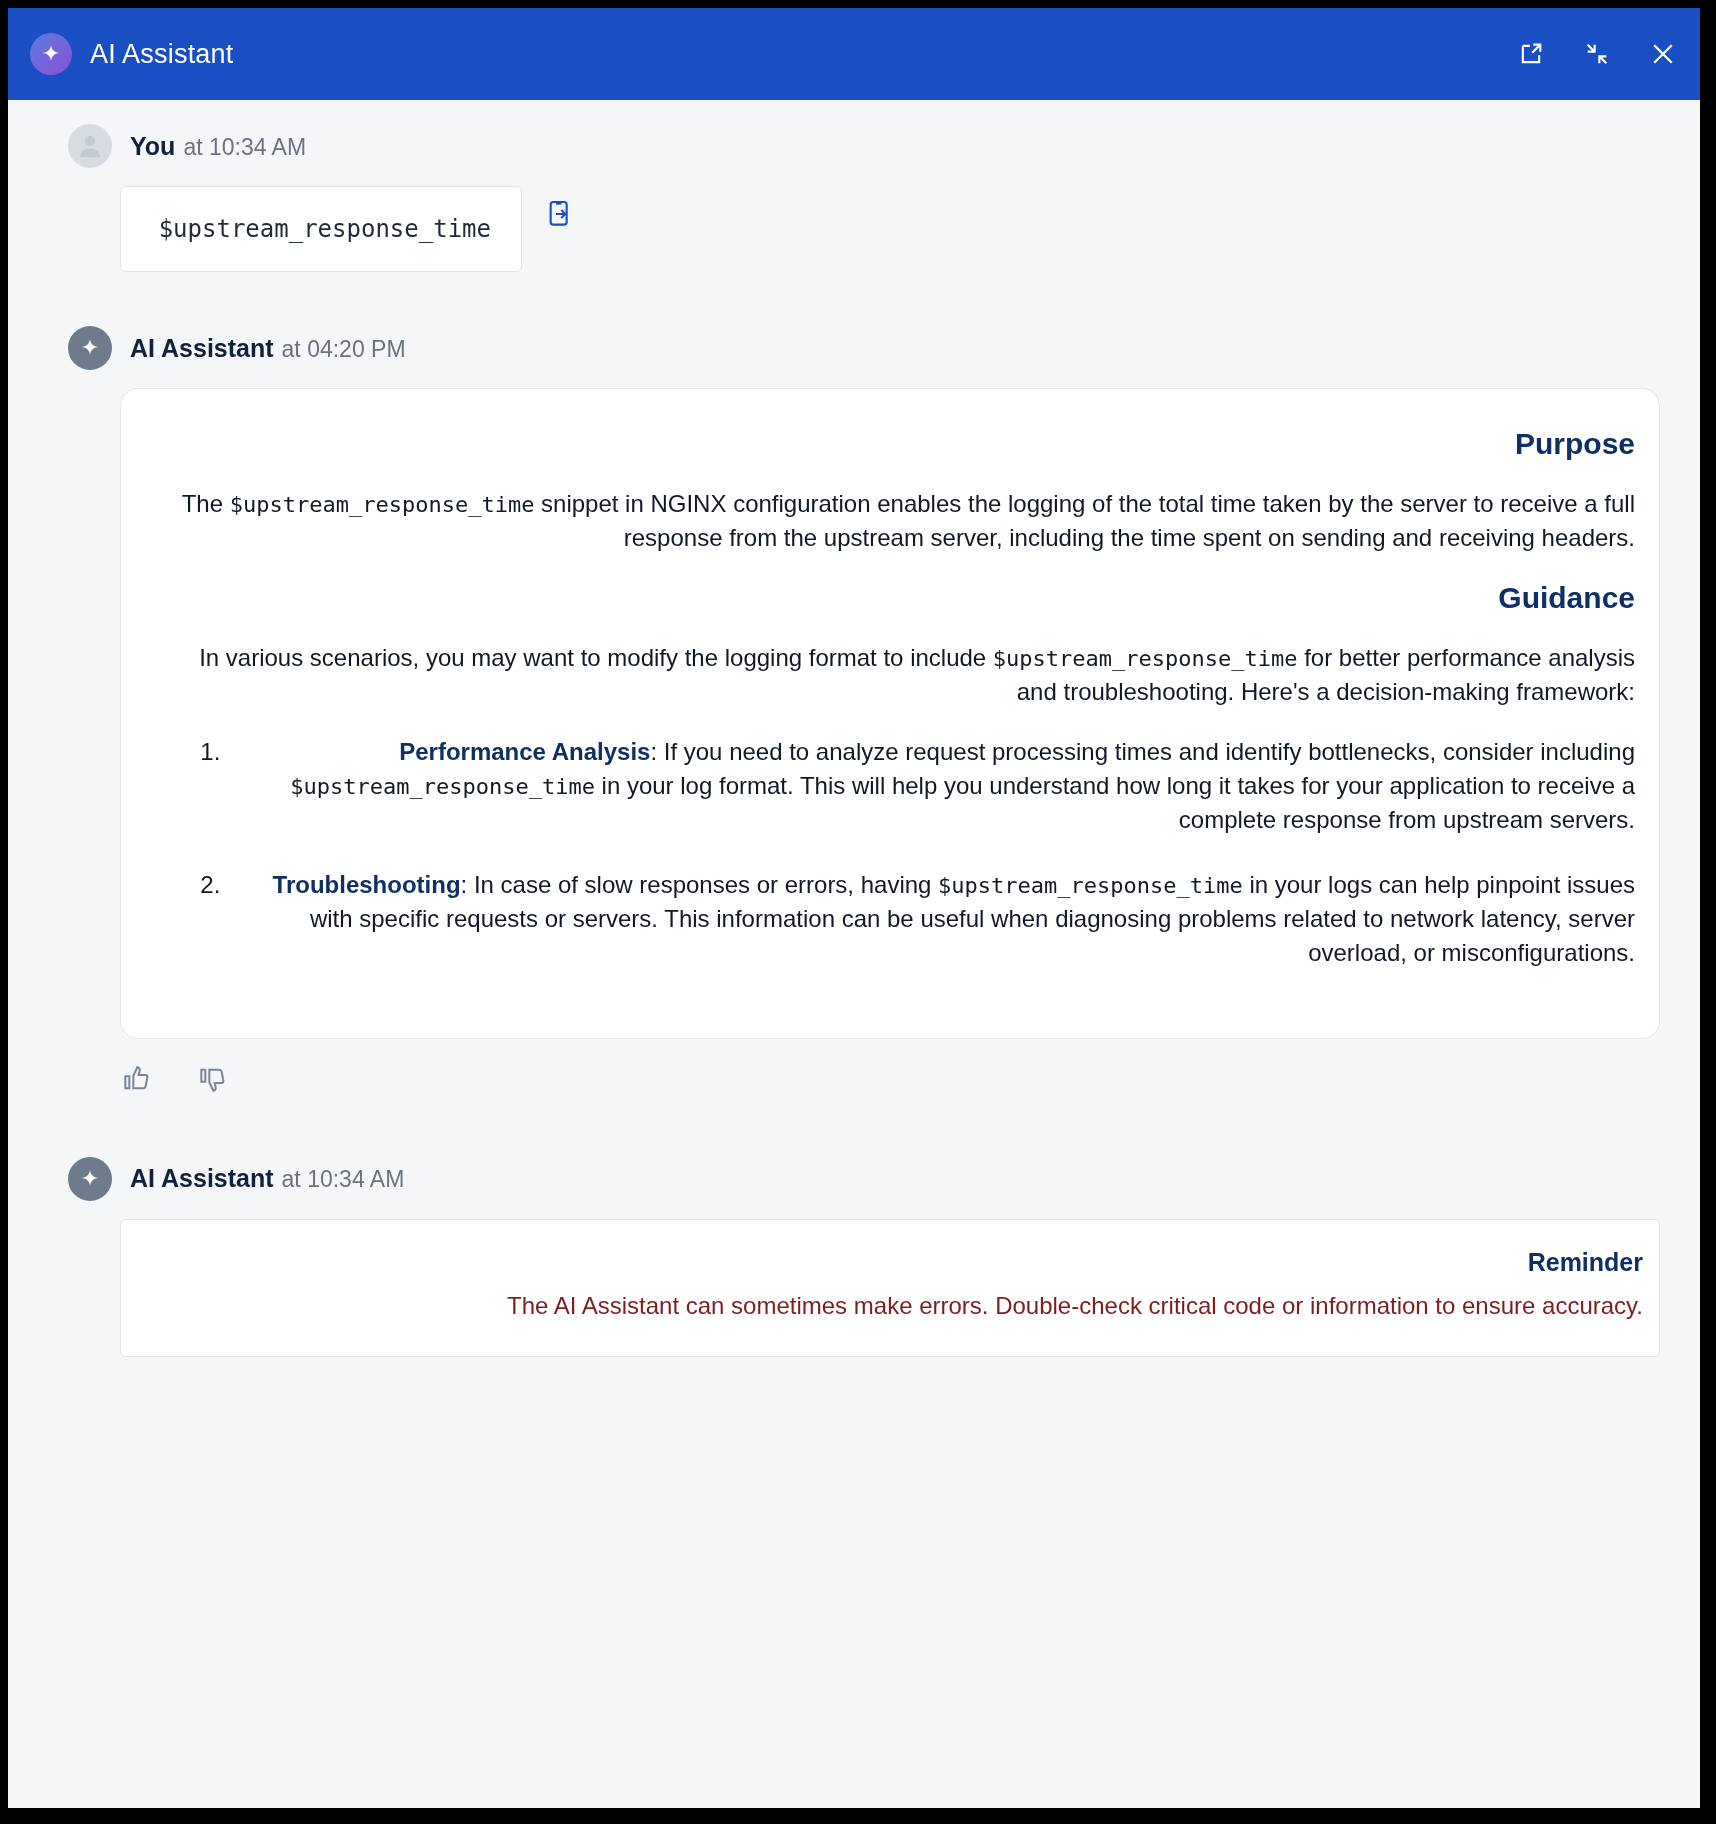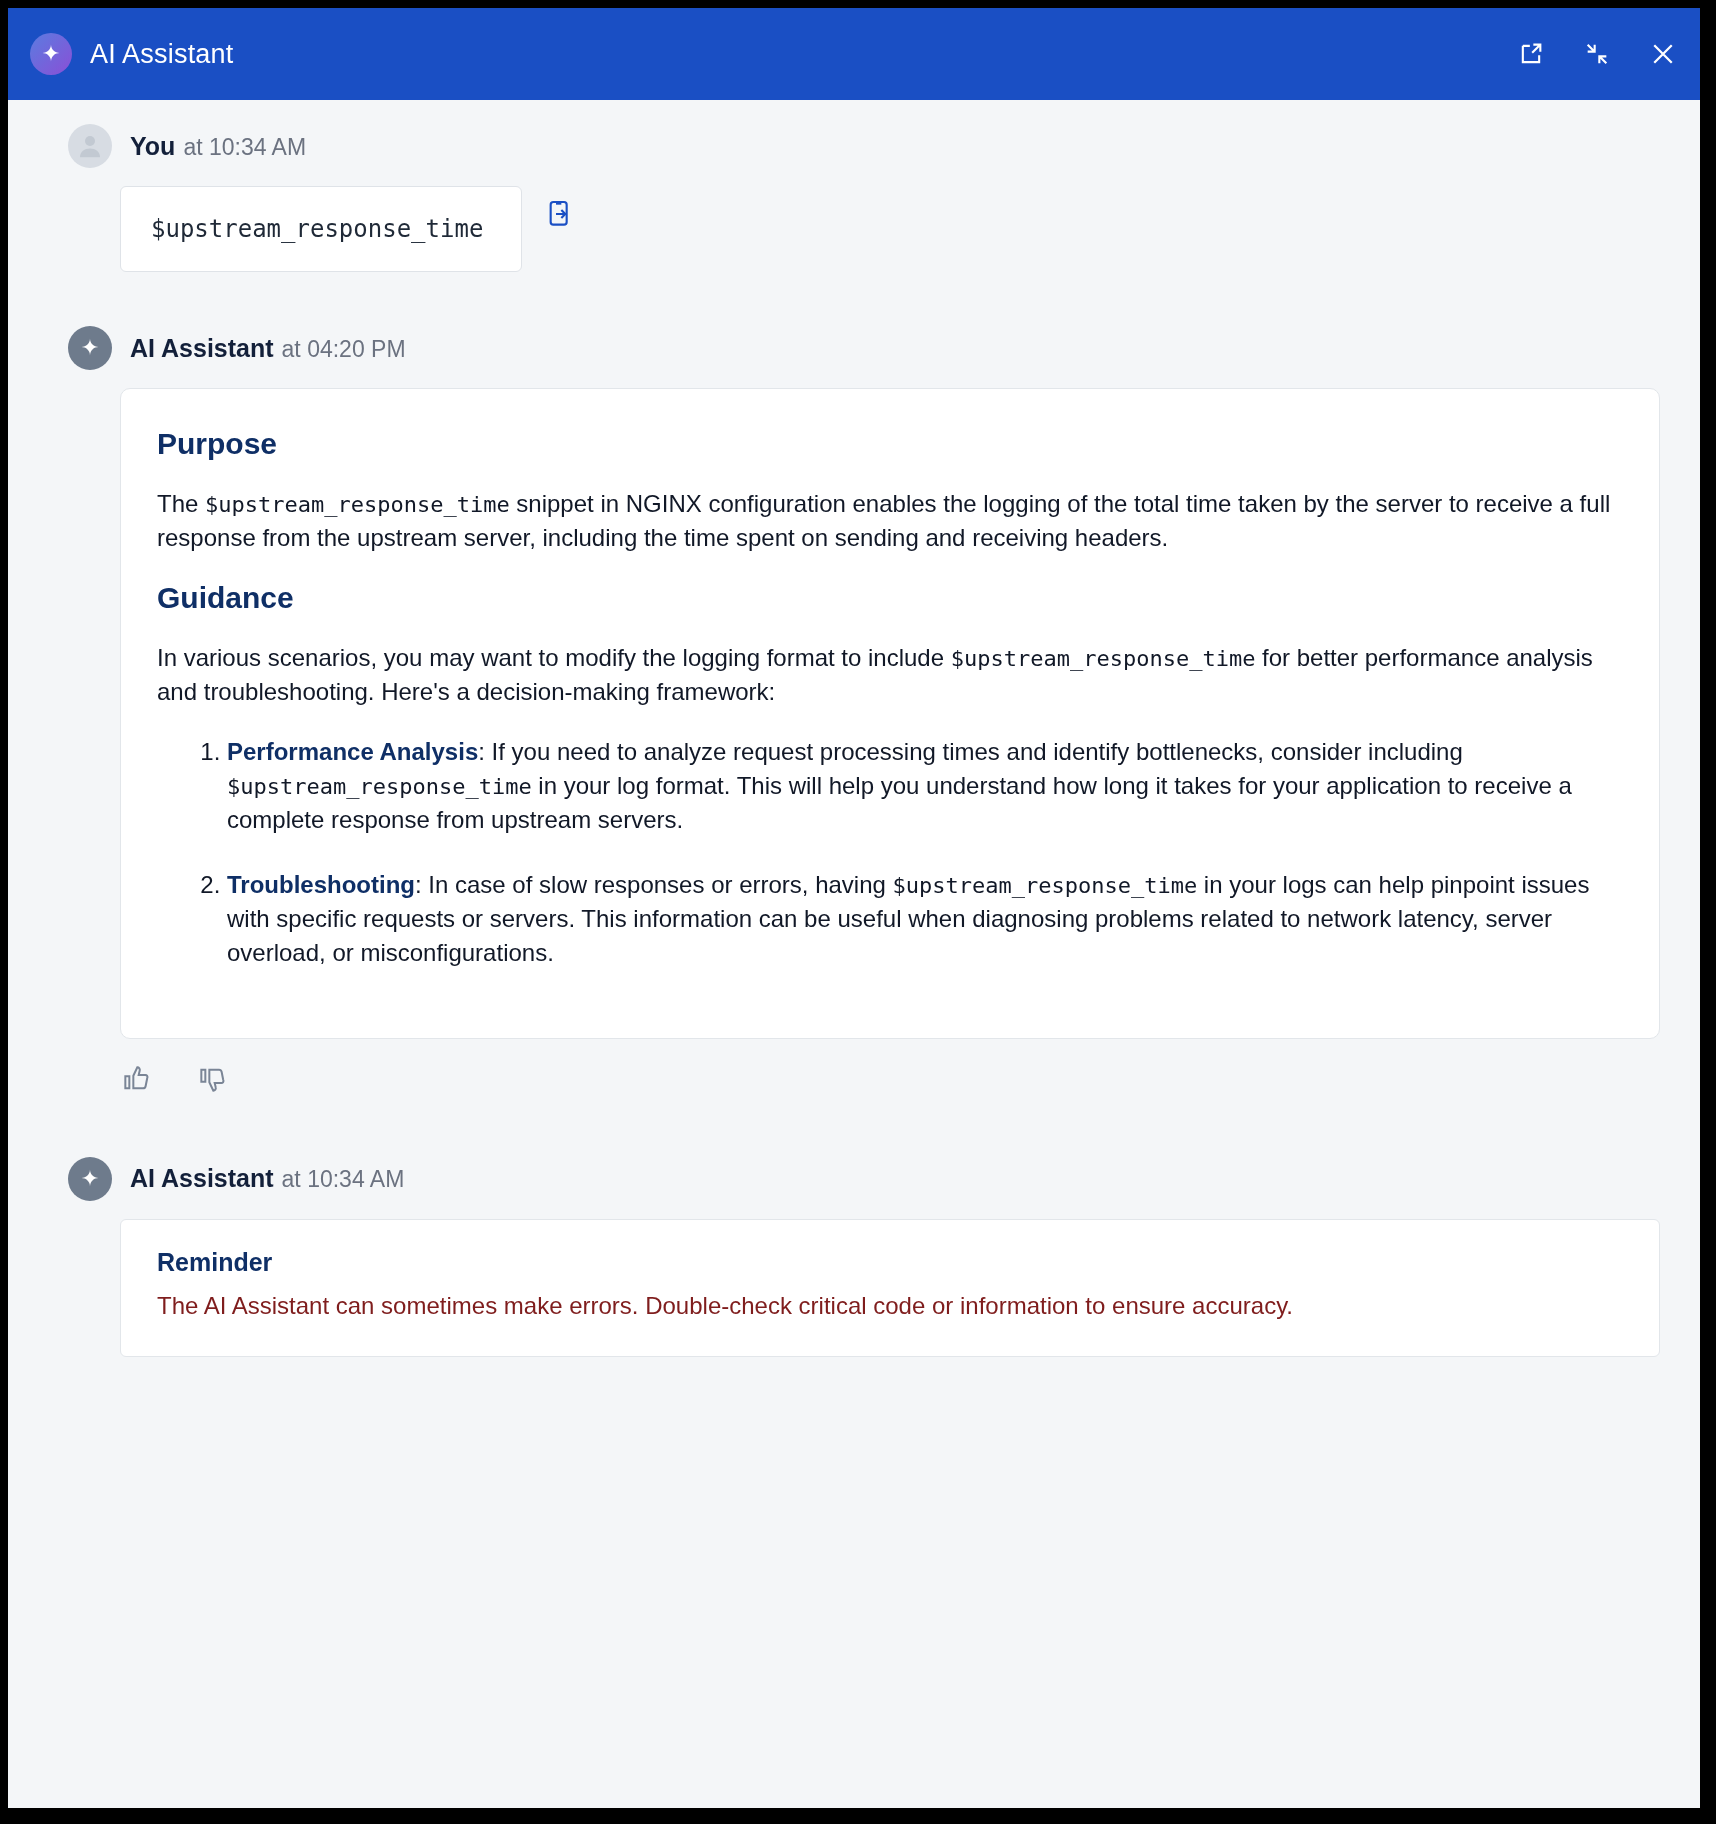--- a/index.html
+++ b/index.html
@@ -71,21 +71,21 @@
   .ticon svg { display: block; }
 
   
   .conv {
     padding: 0 40px 0 60px;
     box-sizing: border-box;
     height: calc(100% - 92px);
     overflow: hidden;
     background: #f4f6f8;
   }
-  .msg { margin-top: 24px; }
+  .msg { margin-top: 24px; text-align: right; }
   .msg-head {
     display: flex;
     align-items: center;
     gap: 18px;
     margin-bottom: 18px;
   }
   .avatar {
     width: 44px;
     height: 44px;
     border-radius: 50%;
@@ -136,22 +136,22 @@
     min-width: 340px;
   }
   .copy-btn {
     margin-top: 12px;
     cursor: pointer;
     color: #1a4fc4;
   }
   .card {
     background: #ffffff;
     border: 1px solid #e2e6ea;
-    border-radius: 10px;
-    padding: 30px 32px 38px 36px;
+    border-radius: 18px;
+    padding: 30px 24px 38px 36px;
     box-sizing: border-box;
   }
   .card h3 {
     margin: 22px 0 26px 0;
     font-size: 30px;
     color: #0f2f66;
   }
   .card h3:first-child { margin-top: 8px; }
   .card p {
     margin: 0 0 26px 0;

